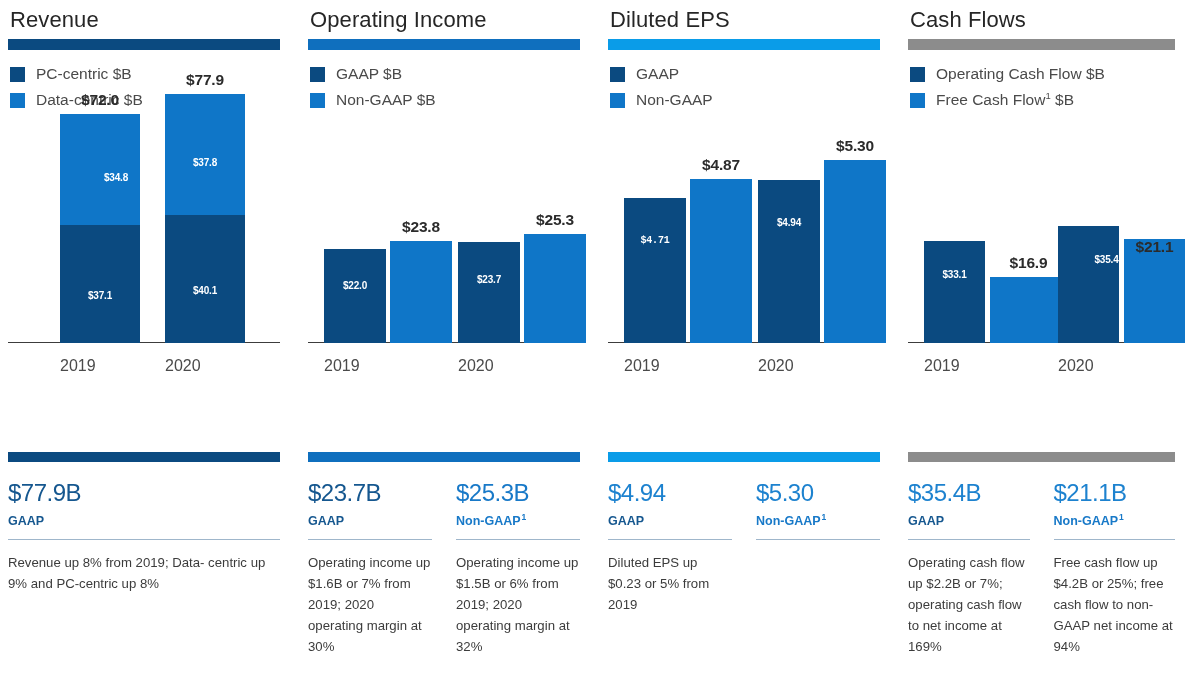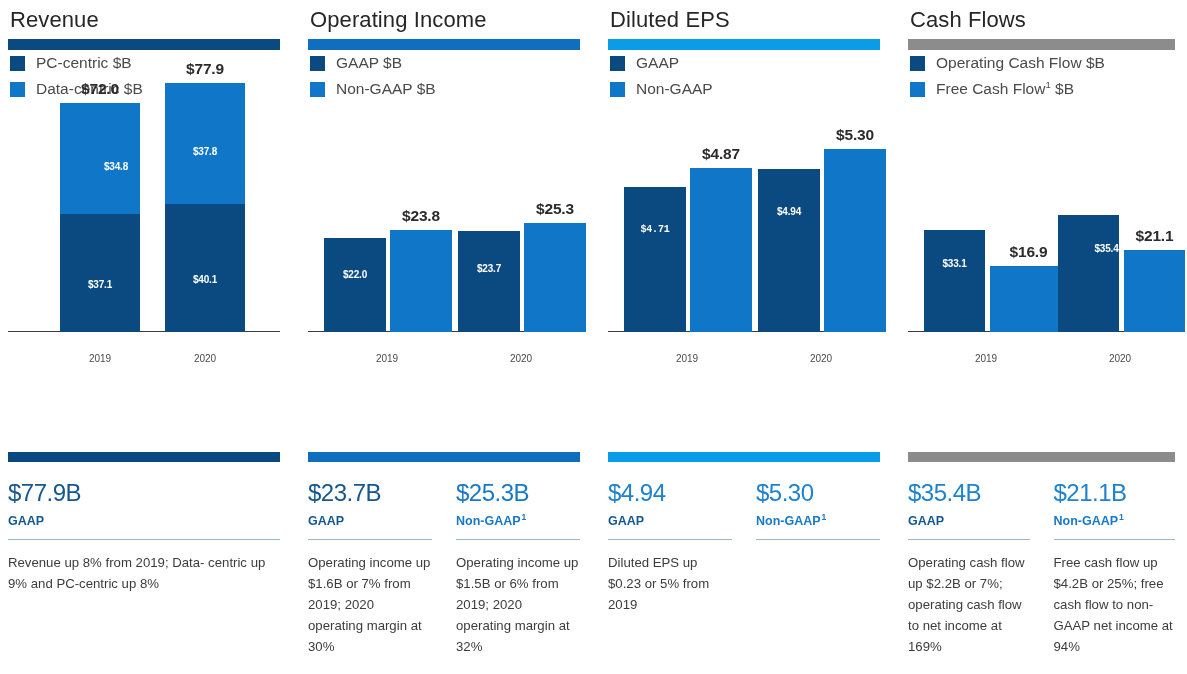--- a/index.html
+++ b/index.html
@@ -41,20 +41,21 @@
     height: 30px;
     line-height: 30px;
     white-space: nowrap;
   }
   .rule-bar {
     height: 11px;
     width: 100%;
     margin-top: 4px;
   }
   .legend {
+    margin-top: 11px;
   }
   .legend-row {
     display: flex;
     align-items: center;
     height: 26px;
   }
   .legend-swatch {
     width: 15px;
     height: 15px;
     flex: 0 0 15px;
@@ -113,22 +114,21 @@
     right: 0;
     text-align: center;
     color: #2b2b2b;
     font-size: 15.5px;
     font-weight: 700;
     letter-spacing: -0.2px;
   }
   .x-label {
     position: absolute;
     bottom: 4px;
-    text-align: center;
-    font-size: 10px;
+    font-size: 16px;
     color: #4a4a4a;
   }
 
   
   .summary {
     position: absolute;
     left: 8px;
     right: 20px;
     top: 452px;
   }
@@ -388,21 +388,21 @@
         </div>
         <div class="bar bar-light" style="left:66px; width:77px; height:66px;">
           <div class="val-above" style="bottom:71px;">$16.9</div>
         </div>
       </div>
 
       <div class="bar-group" style="left:150px; width:124px; bottom:36px; height:222px;">
         <div class="bar bar-dark" style="left:0; width:61px; height:117px;">
           <div class="val-inside" style="bottom:78px;padding-left:36px;">$35.4</div>
         </div>
-        <div class="bar bar-light" style="left:66px; width:61px; height:82px;">
+        <div class="bar bar-light" style="left:66px; width:61px; height:104px;">
           <div class="val-above" style="bottom:87px;">$21.1</div>
         </div>
       </div>
 
       <div class="x-label" style="left:16px; width:124px;">2019</div>
       <div class="x-label" style="left:150px; width:124px;">2020</div>
     </div>
 
     <div class="summary">
       <div class="summary-bar" style="background:#8c8c8c"></div>

